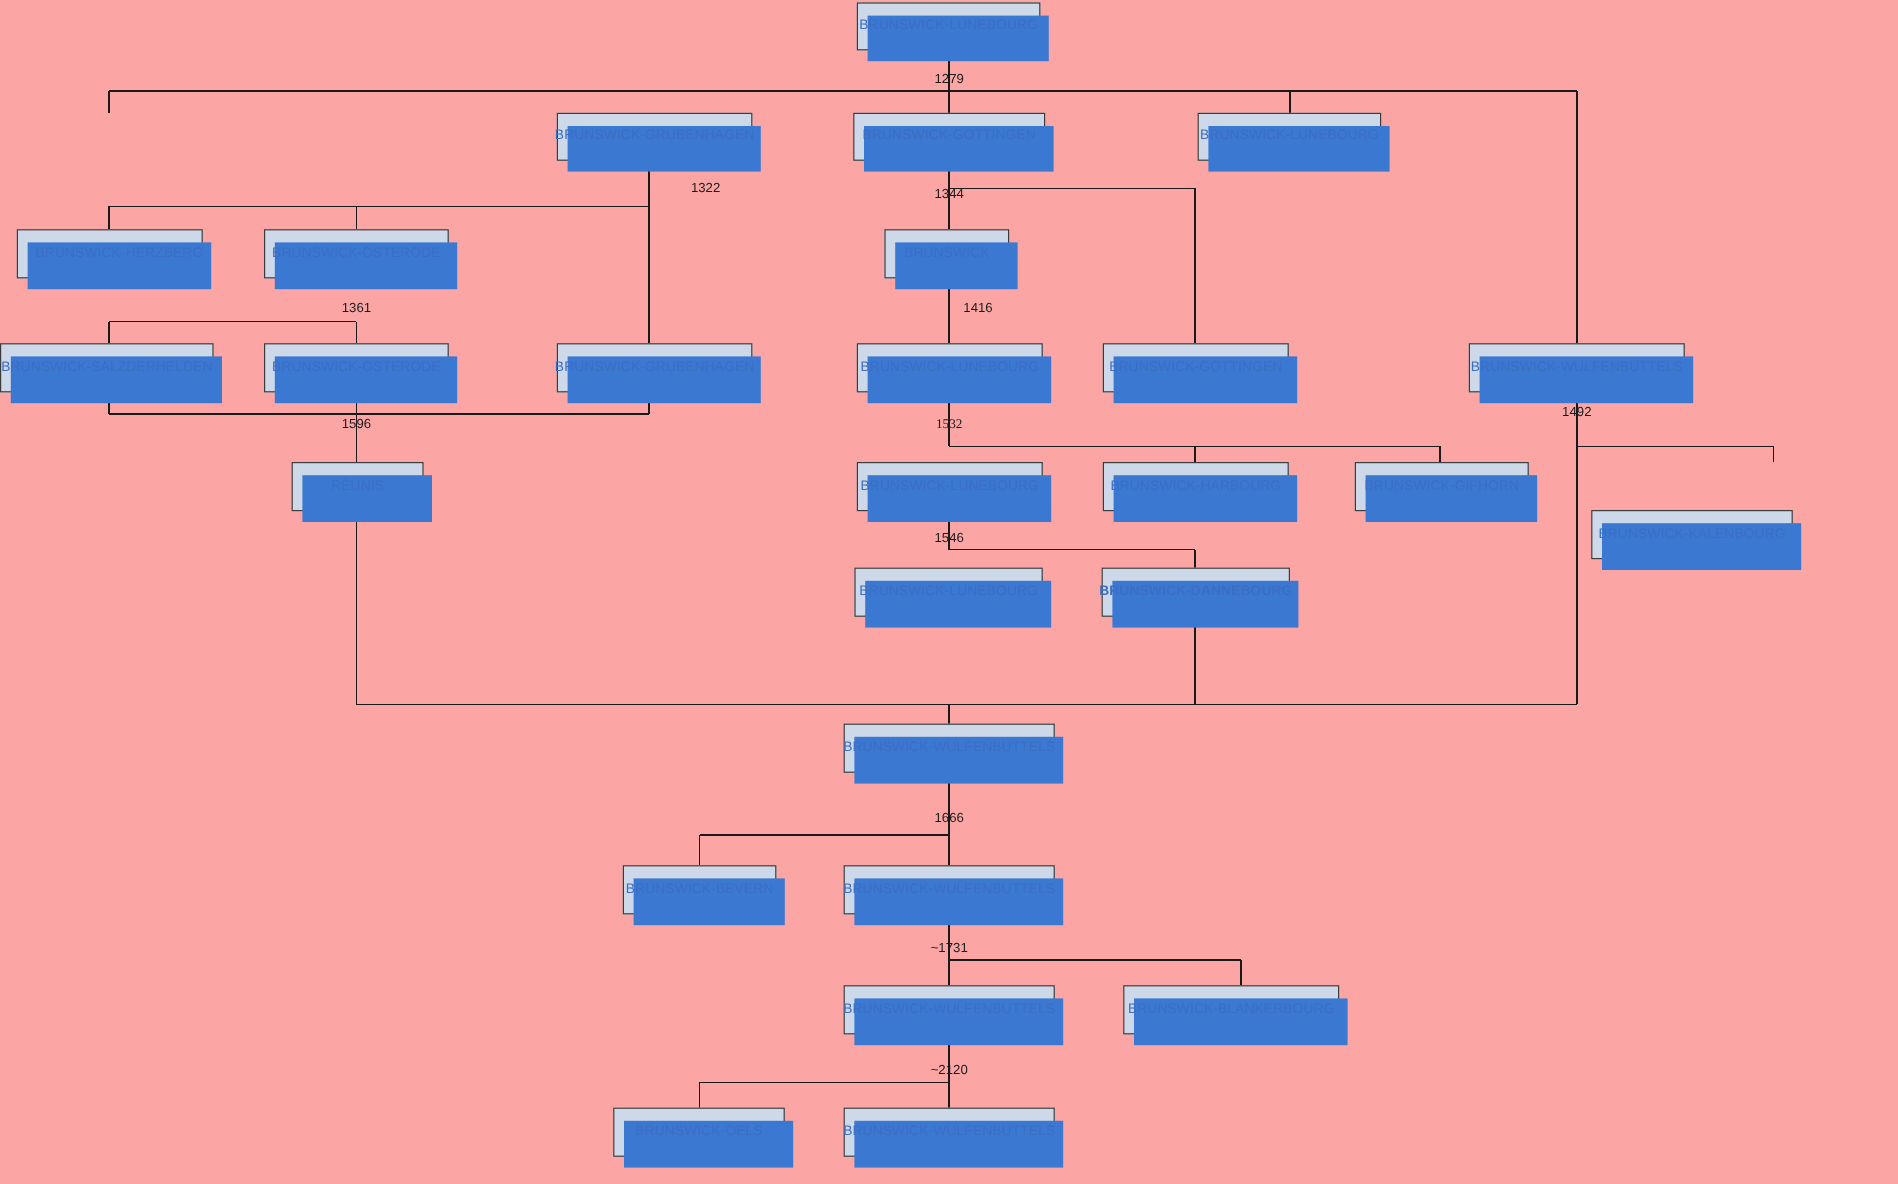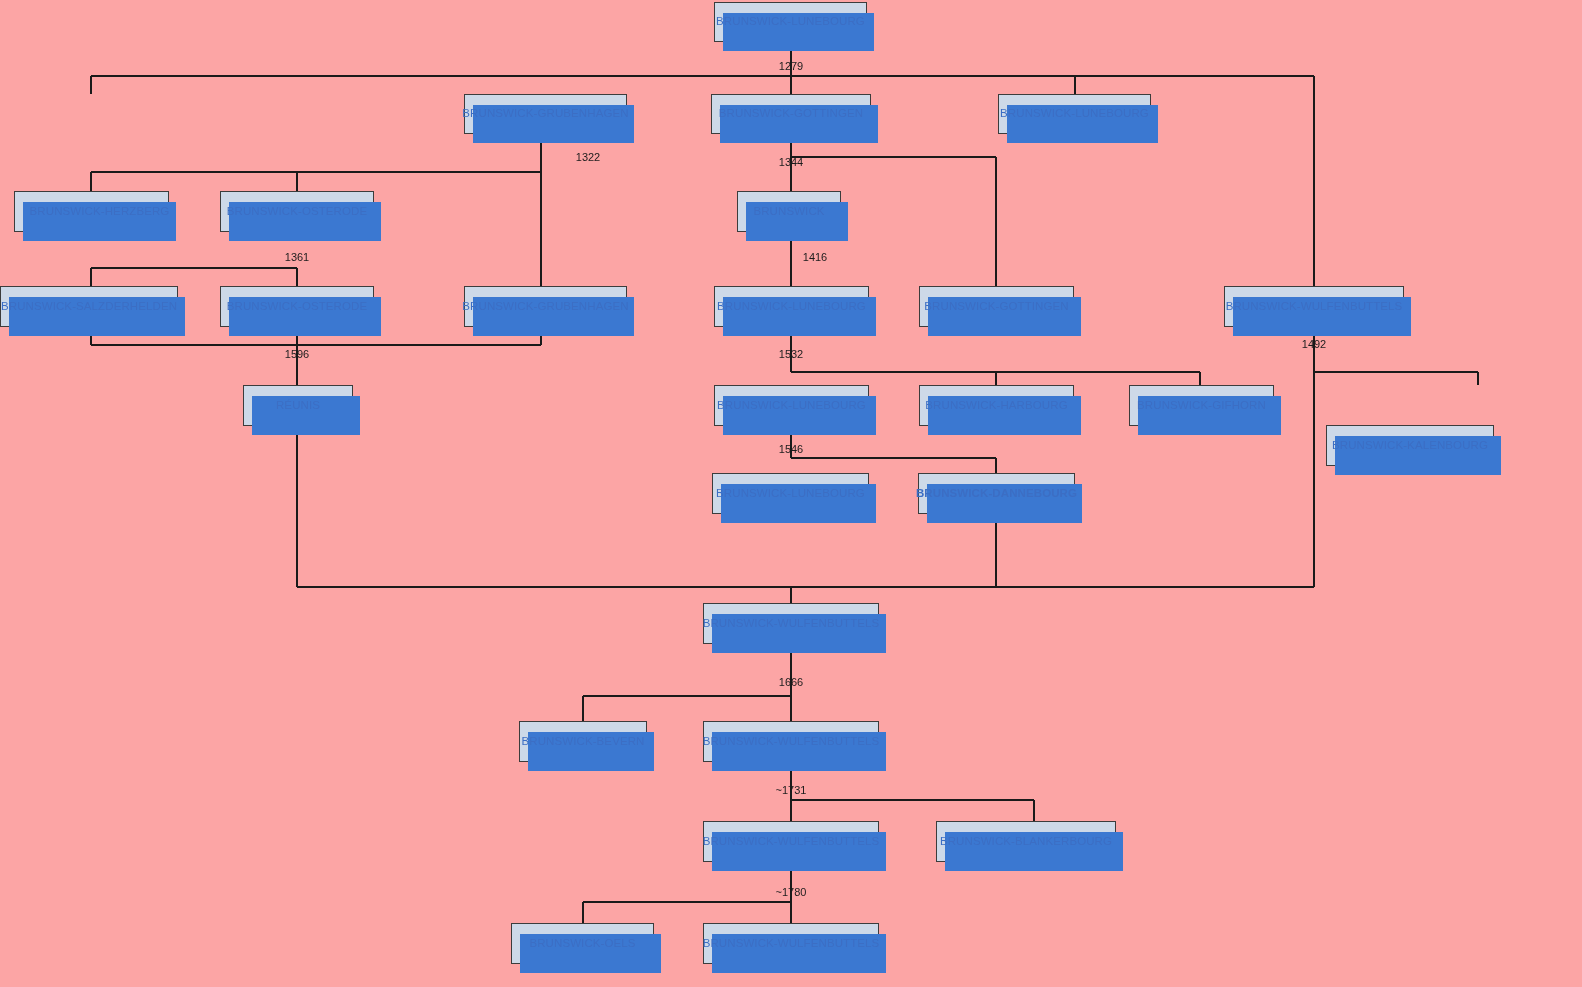--- a/index.html
+++ b/index.html
@@ -198,21 +198,21 @@
         <span class="label">BRUNSWICK-WULFENBUTTELS</span>
       </div>
     </div>
   <div id="labels-layer">
       <div class="edge-label" style="left: 791px; top: 61px;">1279</div>
       <div class="edge-label" style="left: 541px; top: 152px; margin-left: 47px;">1322</div>
       <div class="edge-label" style="left: 791px; top: 157px;">1344</div>
       <div class="edge-label" style="left: 297px; top: 252px;">1361</div>
       <div class="edge-label" style="left: 815px; top: 252px;">1416</div>
       <div class="edge-label" style="left: 297px; top: 349px;">1596</div>
-      <div class="edge-label" style="left: 791px; top: 349px;">1532</div>
+      <div class="edge-label" style="left: 791px; top: 349px; font-family: Liberation Serif, serif;">1532</div>
       <div class="edge-label" style="left: 1314px; top: 339px;">1492</div>
       <div class="edge-label" style="left: 791px; top: 444px;">1546</div>
       <div class="edge-label" style="left: 791px; top: 677px;">1666</div>
       <div class="edge-label" style="left: 791px; top: 785px;">~1731</div>
-      <div class="edge-label" style="left: 791px; top: 887px;">~1780</div>
+      <div class="edge-label" style="left: 791px; top: 887px;">~2120</div>
     </div>
 
 </div>
 
 </body></html>

